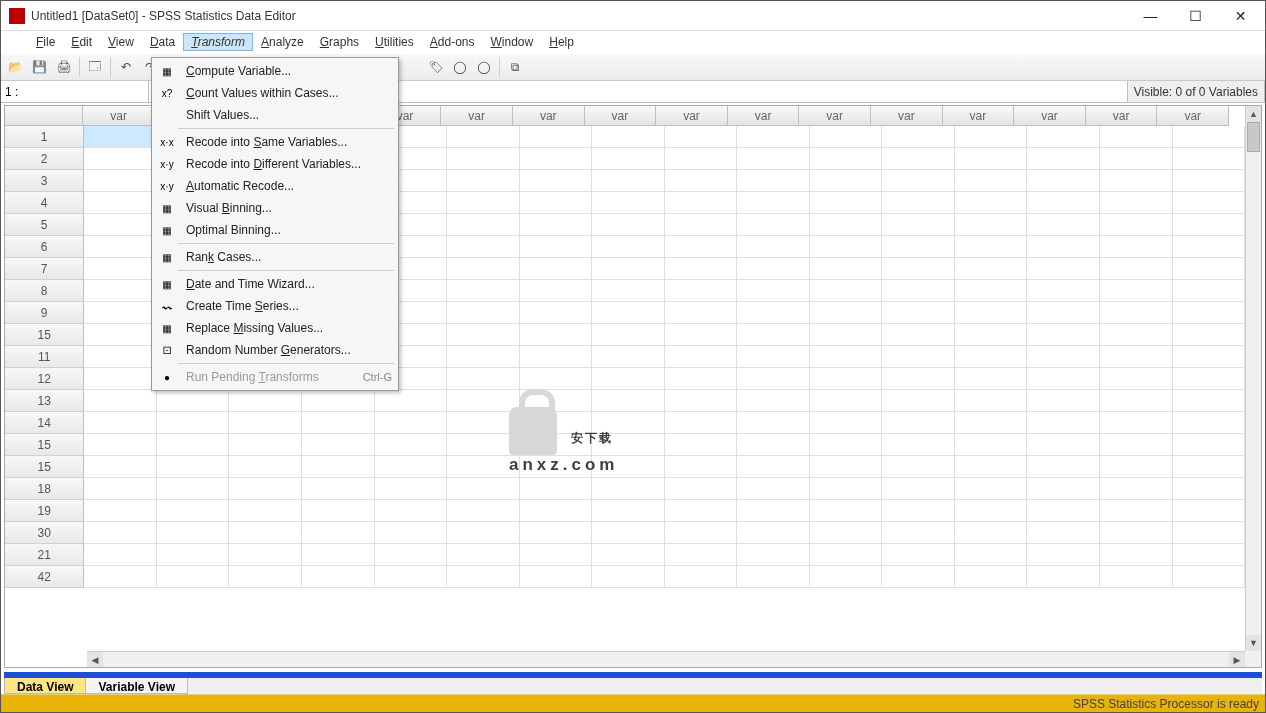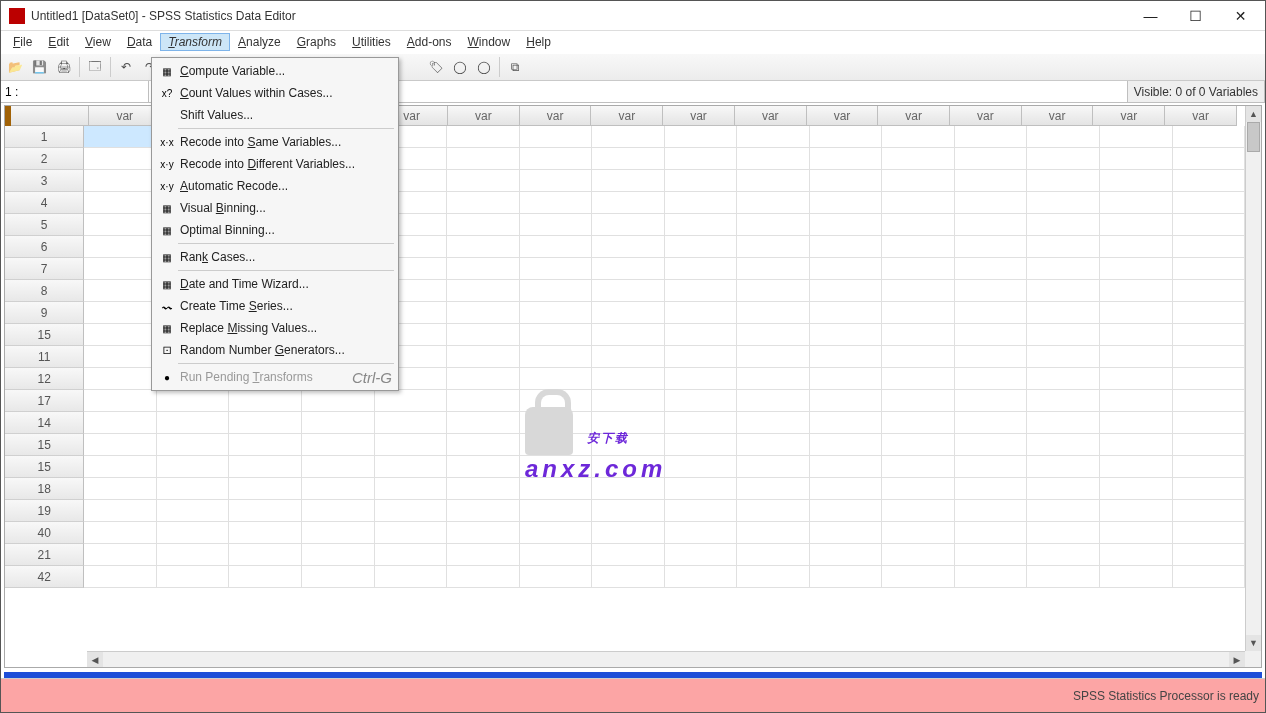--- a/index.html
+++ b/index.html
@@ -4,69 +4,69 @@
 <style>
 * { margin: 0; padding: 0; box-sizing: border-box; font-family: "Segoe UI", Tahoma, Arial, sans-serif; font-size: 12px; }
 body { background: #fff; width: 1266px; height: 713px; overflow: hidden; border: 1px solid #555; position: relative; }
 
 .titlebar { height: 30px; background: #fff; display: flex; align-items: center; padding: 0 2px; border-bottom: 1px solid #ddd; }
 .app-icon { width: 16px; height: 16px; background: #b00; margin: 0 6px; display: inline-block; }
 .title-text { flex: 1; color: #333; font-size: 12px; }
 .win-controls { display: flex; }
 .win-btn { width: 45px; height: 28px; display: flex; align-items: center; justify-content: center; font-size: 14px; color: #222; }
 
-.menubar { height: 22px; display: flex; align-items: center; padding: 0 4px; background: #fff; }
+.menubar { height: 22px; display: flex; align-items: center; padding: 0 4px; background: #fff; margin-left: 23px; }
 .menu-item { padding: 2px 8px; color: #333; }
 .menu-item u { text-decoration: underline; }
 .menu-item.active { background: #cde6f7; border: 1px solid #7eb4ea; padding: 1px 7px; font-style: italic; }
 
 .toolbar { height: 28px; background: linear-gradient(#f8f8f8,#ececec); border-top: 1px solid #fff; border-bottom: 1px solid #c9c9c9; display: flex; align-items: center; padding: 0 4px; gap: 2px; }
 .tb-btn { width: 22px; height: 22px; display:flex; align-items:center; justify-content:center; opacity:0.7; }
 .tb-sep { width:1px; height:20px; background:#ccc; margin:0 2px; }
 
 .inforow { height: 22px; border-bottom: 1px solid #bfbfbf; display: flex; align-items:center; }
 .info-cell { border-right: 1px solid #bfbfbf; height: 100%; display: flex; align-items: center; padding: 0 4px; background: #fff; }
 .info-cell.left { width: 148px; }
 .info-cell.mid { flex: 1; }
 .info-cell.right { background: #efefef; color:#333; padding: 0 6px; }
 
 .grid-area { position: absolute; top: 104px; left: 3px; right: 3px; bottom: 44px; background:#fff; border:1px solid #aaa; }
 .grid-inner { position:absolute; inset:0; overflow:hidden; }
-.col-headers { position:absolute; top:0; left:0; right:24px; height:20px; display:flex; background:#a16207;padding-left:6px; }
+.col-headers { position:absolute; top:0; left:0; right:32px; height:20px; display:flex; background:#a16207; }
 .corner { width:82px; height:20px; background:linear-gradient(#f8f8f8,#e4e4e4); border-right:1px solid #bfbfbf; border-bottom:1px solid #bfbfbf; }
 .col-h { width:75px; height:20px; background:linear-gradient(#f8f8f8,#e4e4e4); border-right:1px solid #bfbfbf; border-bottom:1px solid #bfbfbf; text-align:center; line-height:20px; color:#666; }
 .rows { position:absolute; top:20px; left:0; right:16px; bottom:16px; overflow:hidden; }
 .row { display:flex; height:22px; }
 .row-h { width:82px; background:linear-gradient(#f8f8f8,#e8e8e8); border-right:1px solid #bfbfbf; border-bottom:1px solid #d0d0d0; text-align:center; line-height:22px; color:#555; }
 .cell { width:75px; height:22px; border-right:1px solid #e0e0e0; border-bottom:1px solid #e0e0e0; }
 .cell.selected { background:#cde8ff; }
 .vscroll { position:absolute; top:0; right:0; width:16px; bottom:16px; background:#f0f0f0; border-left:1px solid #ccc; }
 .vscroll .up,.vscroll .down{ height:16px; background:#e4e4e4; text-align:center; font-size:9px; line-height:16px; color:#555;}
 .vscroll .thumb{ position:absolute; top:16px; left:1px; right:1px; height:30px; background:#c8c8c8; border:1px solid #aaa;}
 .hscroll { position:absolute; bottom:0; left:82px; right:16px; height:16px; background:#f0f0f0; border-top:1px solid #ccc; display:flex;}
 .hscroll .lbtn,.hscroll .rbtn{ width:16px; background:#e4e4e4; text-align:center; font-size:9px; line-height:16px; color:#555;}
 .hscroll .track{flex:1; position:relative;}
 .scroll-corner{position:absolute;right:0;bottom:0;width:16px;height:16px;background:#f0f0f0;}
 
 .dropdown { position:absolute; top:56px; left:150px; width:248px; background:#f6f6f6; border:1px solid #999; box-shadow:2px 2px 4px rgba(0,0,0,0.25); z-index:100; padding:2px; }
 .dd-item { height:22px; display:flex; align-items:center; padding:0 4px; }
 .dd-icon { width:18px; height:16px; margin-right:4px; display:flex; align-items:center; justify-content:center; font-size:10px; }
-.dd-label { flex:1; color:#222; }
+.dd-label { flex:1; color:#222;margin-left:6px; }
 .dd-label.disabled { color:#999; }
-.dd-shortcut { color:#888; font-size:15px; margin-left:0;font-style:italic; }
+.dd-shortcut { color:#888; font-size:11px; margin-left:0; }
 .dd-sep { height:1px; background:#ccc; margin:2px 2px 2px 24px; }
 
 .bottom-tabs { position:absolute; bottom:18px; left:3px; right:3px; height:22px; background:#efefef; display:flex; border-top:6px solid #1d4ed8; }
 .btab { padding:2px 12px; border:1px solid #bbb; border-top:none; background:#f4f4f4; margin-right:-1px;font-weight:bold; }
 .btab.active { background:#ffe680; font-weight:bold; }
 
-.statusbar { position:absolute; bottom:0; left:0; right:0; height:34px; background:#fca5a5; border-top:1px solid #ccc; display:flex; align-items:center; justify-content:flex-end; padding:0 6px; font-size:11px; color:#444; }
-
-.watermark { position:absolute; top:300px; left:520px; font-size:40px; color:#6d28d9; font-weight:bold; pointer-events:none; z-index:1; letter-spacing:2px;font-style:italic;}
-.watermark small{display:block; font-size:24px; text-align:center; letter-spacing:4px;}
+.statusbar { position:absolute; bottom:0; left:0; right:0; height:18px; background:#eab308; border-top:1px solid #ccc; display:flex; align-items:center; justify-content:flex-end; padding:0 6px; font-size:11px; color:#444; }
+
+.watermark { position:absolute; top:300px; left:504px; font-size:40px; color:#404040; font-weight:bold; pointer-events:none; z-index:1; letter-spacing:2px;}
+.watermark small{display:block; font-size:17px; text-align:center; letter-spacing:4px;}
 .wm-lock { display:inline-block; width:48px; height:48px; background:#d8d8d8; border-radius:8px 8px 4px 4px; margin-right:14px; vertical-align:middle; position:relative;}
 .wm-lock:before{content:'';position:absolute;top:-18px;left:10px;width:24px;height:24px;border:6px solid #d8d8d8;border-bottom:none;border-radius:14px 14px 0 0;}
 </style>
 </head>
 <body>
 
 <div class="titlebar">
   <span class="app-icon"></span>
   <span class="title-text">Untitled1 [DataSet0] - SPSS Statistics Data Editor</span>
   <div class="win-controls">
@@ -357,21 +357,21 @@
           <div class="cell"></div>
           <div class="cell"></div>
           <div class="cell"></div>
           <div class="cell"></div>
           <div class="cell"></div>
           <div class="cell"></div>
           <div class="cell"></div>
           <div class="cell"></div>
         </div>
         <div class="row">
-          <div class="row-h">17</div>
+          <div class="row-h">13</div>
           <div class="cell"></div>
           <div class="cell"></div>
           <div class="cell"></div>
           <div class="cell"></div>
           <div class="cell"></div>
           <div class="cell"></div>
           <div class="cell"></div>
           <div class="cell"></div>
           <div class="cell"></div>
           <div class="cell"></div>
@@ -471,21 +471,21 @@
           <div class="cell"></div>
           <div class="cell"></div>
           <div class="cell"></div>
           <div class="cell"></div>
           <div class="cell"></div>
           <div class="cell"></div>
           <div class="cell"></div>
           <div class="cell"></div>
         </div>
         <div class="row">
-          <div class="row-h">40</div>
+          <div class="row-h">30</div>
           <div class="cell"></div>
           <div class="cell"></div>
           <div class="cell"></div>
           <div class="cell"></div>
           <div class="cell"></div>
           <div class="cell"></div>
           <div class="cell"></div>
           <div class="cell"></div>
           <div class="cell"></div>
           <div class="cell"></div>

